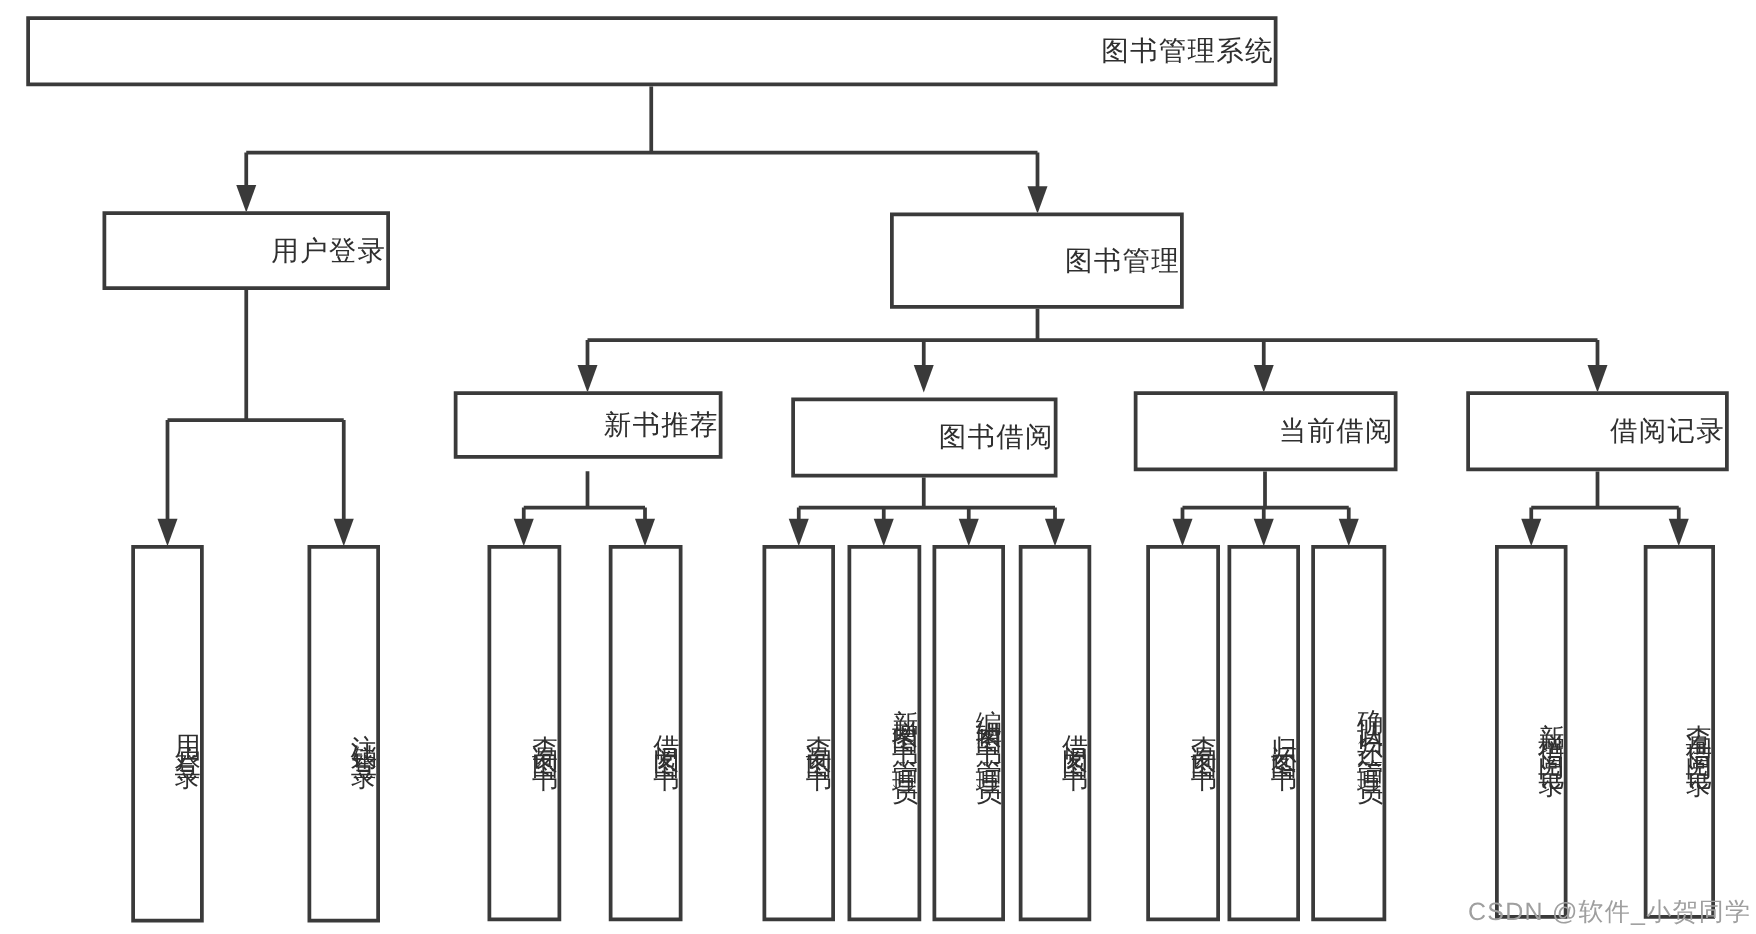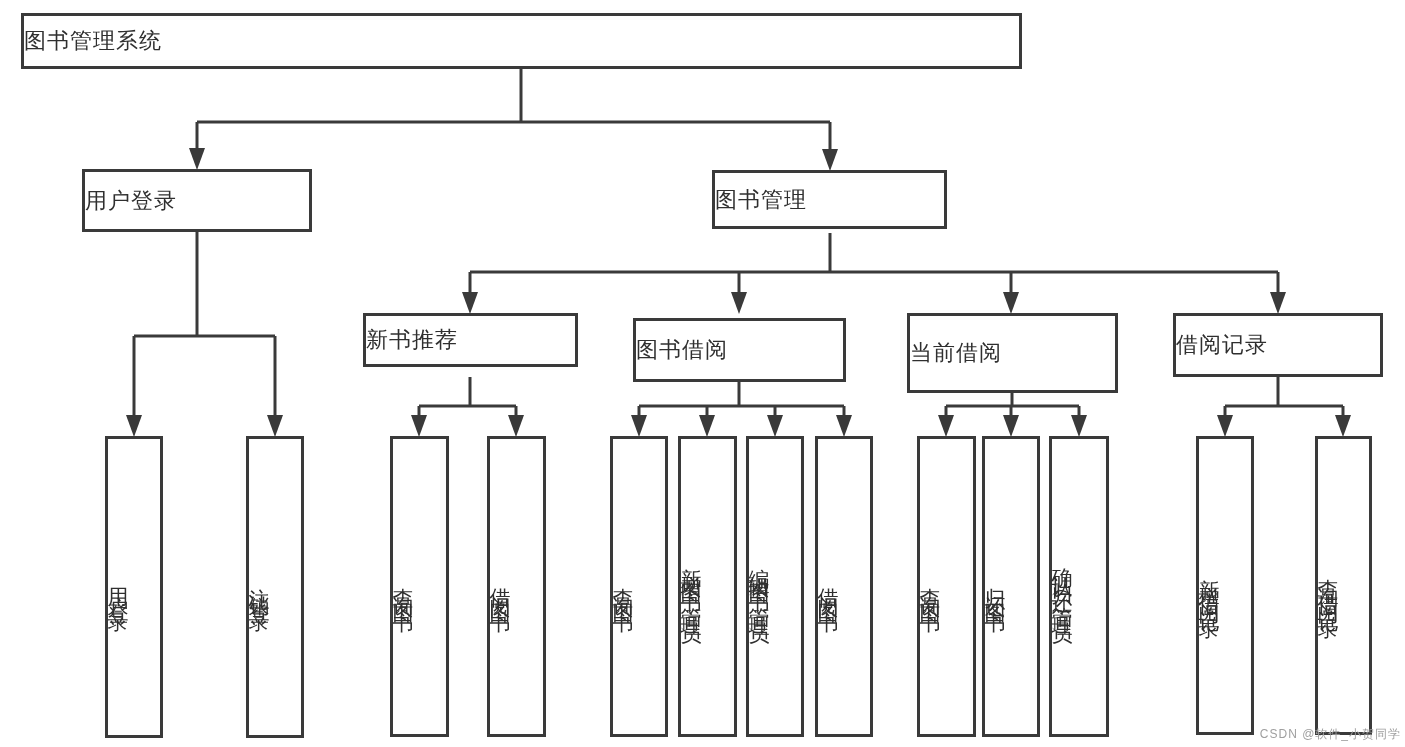--- a/index.html
+++ b/index.html
@@ -11,21 +11,21 @@
     overflow:hidden;
   }
   #connectors{position:absolute;left:0;top:0;z-index:0;}
   .node{
     position:absolute;
     box-sizing:border-box;
     background:#ffffff;
     border:3px solid #3a3a3a;
     display:flex;
     align-items:center;
-    justify-content:flex-start;
+    justify-content:flex-end;
     z-index:1;
   }
   .htext{
     font-size:22px;
     color:#2f2f2f;
     letter-spacing:1px;
     white-space:nowrap;
   }
   .vtext{
     writing-mode:vertical-rl;
@@ -33,21 +33,21 @@
     font-size:21px;
     color:#2f2f2f;
     letter-spacing:8px;
     line-height:1;
   }
   #watermark{
     position:absolute;
     right:4px;
     bottom:4px;
     z-index:2;
-    font-size:12px;
+    font-size:20px;
     color:#9f9f9f;
     letter-spacing:1px;
     white-space:nowrap;
   }
 </style>
 </head>
 <body>
 
 <div id="canvas">
 
@@ -106,31 +106,31 @@
       <polygon points="1335,415 1351,415 1343,437" fill="#3a3a3a"></polygon>
     </svg>
 
   <div class="node" style="left:21px;top:13px;width:1001px;height:56px">
     <span class="htext">图书管理系统</span>
   </div>
 
   <div class="node" style="left:82px;top:169px;width:230px;height:63px">
     <span class="htext">用户登录</span>
   </div>
-  <div class="node" style="left:712px;top:170px;width:235px;height:59px">
+  <div class="node" style="left:712px;top:170px;width:235px;height:77px">
     <span class="htext">图书管理</span>
   </div>
 
   <div class="node" style="left:363px;top:313px;width:215px;height:54px">
     <span class="htext">新书推荐</span>
   </div>
   <div class="node" style="left:633px;top:318px;width:213px;height:64px">
     <span class="htext">图书借阅</span>
   </div>
-  <div class="node" style="left:907px;top:313px;width:211px;height:80px">
+  <div class="node" style="left:907px;top:313px;width:211px;height:64px">
     <span class="htext">当前借阅</span>
   </div>
   <div class="node" style="left:1173px;top:313px;width:210px;height:64px">
     <span class="htext">借阅记录</span>
   </div>
 
   <div class="node" style="left:105px;top:436px;width:58px;height:302px">
     <span class="vtext">用户登录</span>
   </div>
   <div class="node" style="left:246px;top:436px;width:58px;height:302px">

